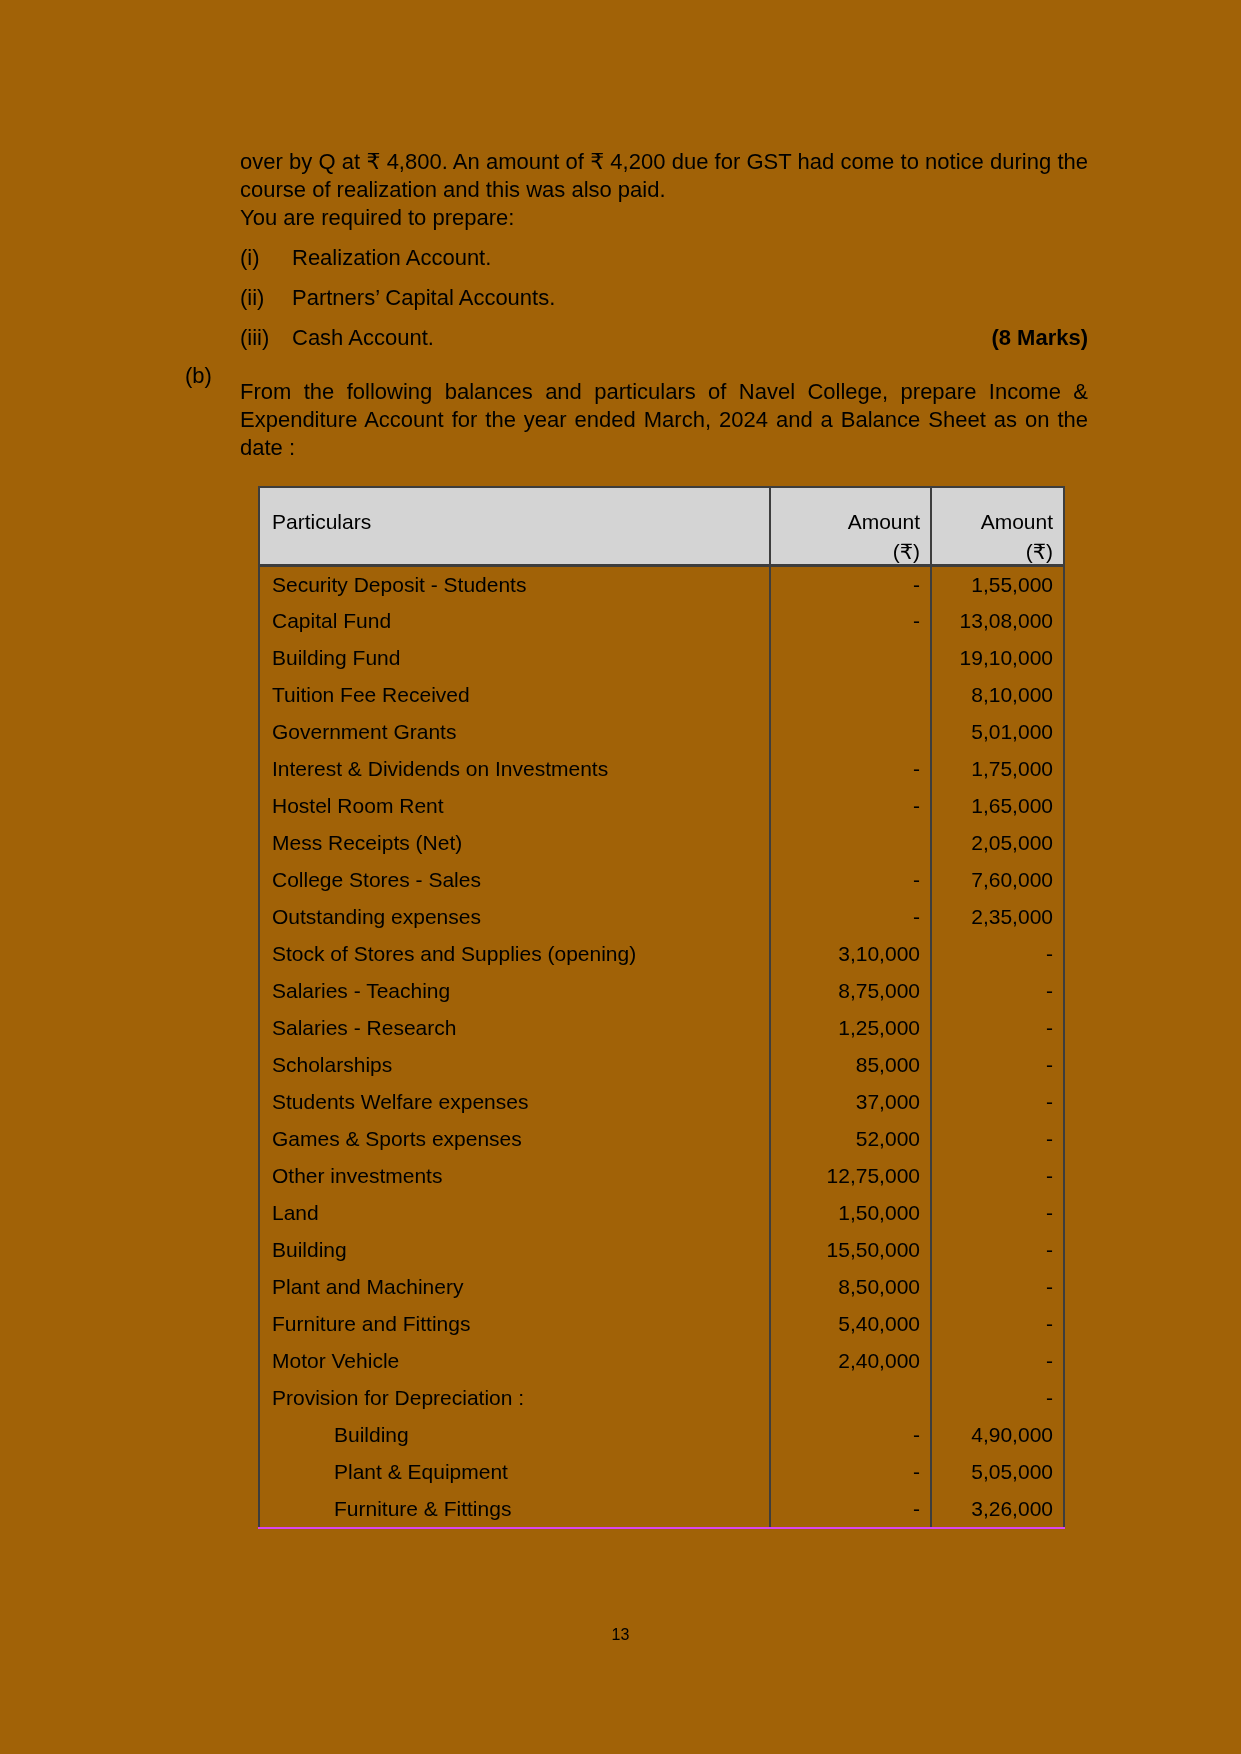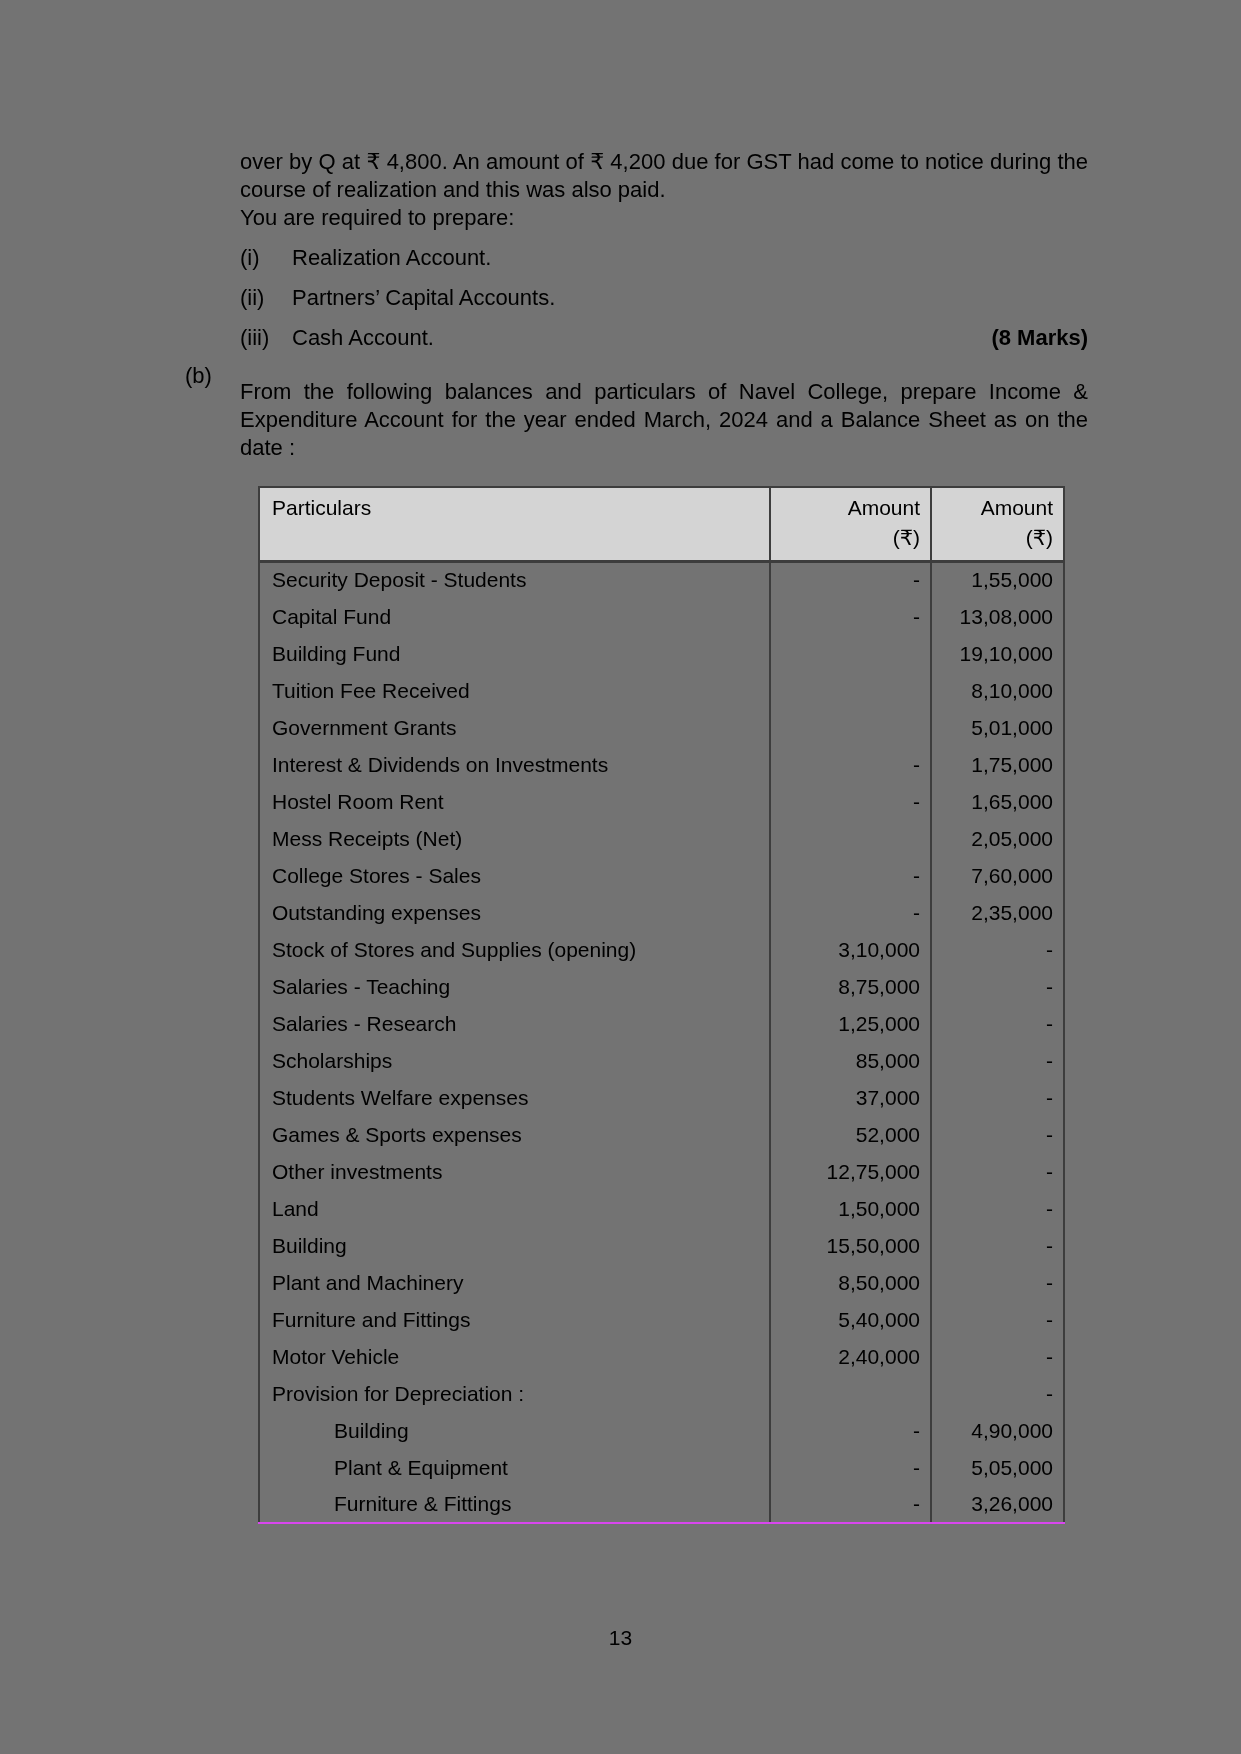--- a/index.html
+++ b/index.html
@@ -1,21 +1,21 @@
 <!DOCTYPE html>
 <html><head>
 <meta charset="utf-8">
 <style>
   * { margin: 0; padding: 0; box-sizing: border-box; }
   html, body { background: #e8e8e8; }
   .page {
     position: relative;
     width: 1241px;
     height: 1754px;
-    background: #737373;
+    background: #a16207;
     margin: 0 auto;
     font-family: "Liberation Sans", "DejaVu Sans", sans-serif;
     color: #000000;
     overflow: hidden;
   }
   .content {
     position: absolute;
     left: 240px;
     top: 148px;
     width: 848px;
@@ -69,21 +69,21 @@
   table.balances col.c2 { width: 161px; }
   table.balances col.c3 { width: 133px; }
   table.balances th, table.balances td {
     border: 2px solid #3d3d3d;
     font-weight: normal;
   }
   table.balances thead th {
     background: #d4d4d4;
     height: 74px;
     vertical-align: top;
-    padding: 8px 10px 0 12px;
+    padding: 22px 10px 0 12px;
     border-bottom: 3px solid #3d3d3d;
   }
   th.h-part { text-align: left; }
   th.h-amt  { text-align: right; }
   th.h-amt .l2 { display: block; margin-top: 6px; }
   table.balances tbody td {
     height: 37px;
     border-top: none;
     border-bottom: none;
     padding: 0 10px 0 12px;
@@ -94,21 +94,21 @@
   table.balances tbody tr:last-child td { border-bottom: 2px solid #d946ef; }
   td.c-part { text-align: left; }
   td.c-amt  { text-align: right; }
   tr.indent td.c-part { padding-left: 74px; }
   .pageno {
     position: absolute;
     left: 0;
     right: 0;
     top: 1626px;
     text-align: center;
-    font-size: 21px;
+    font-size: 16px;
   }
 </style>
 </head>
 <body>
 
 <div class="page">
   <div class="content">
 
     <div class="para">over by Q at ₹ 4,800.  An amount of ₹ 4,200 due for GST had come to notice during the course of realization and this was also paid.</div>
 

